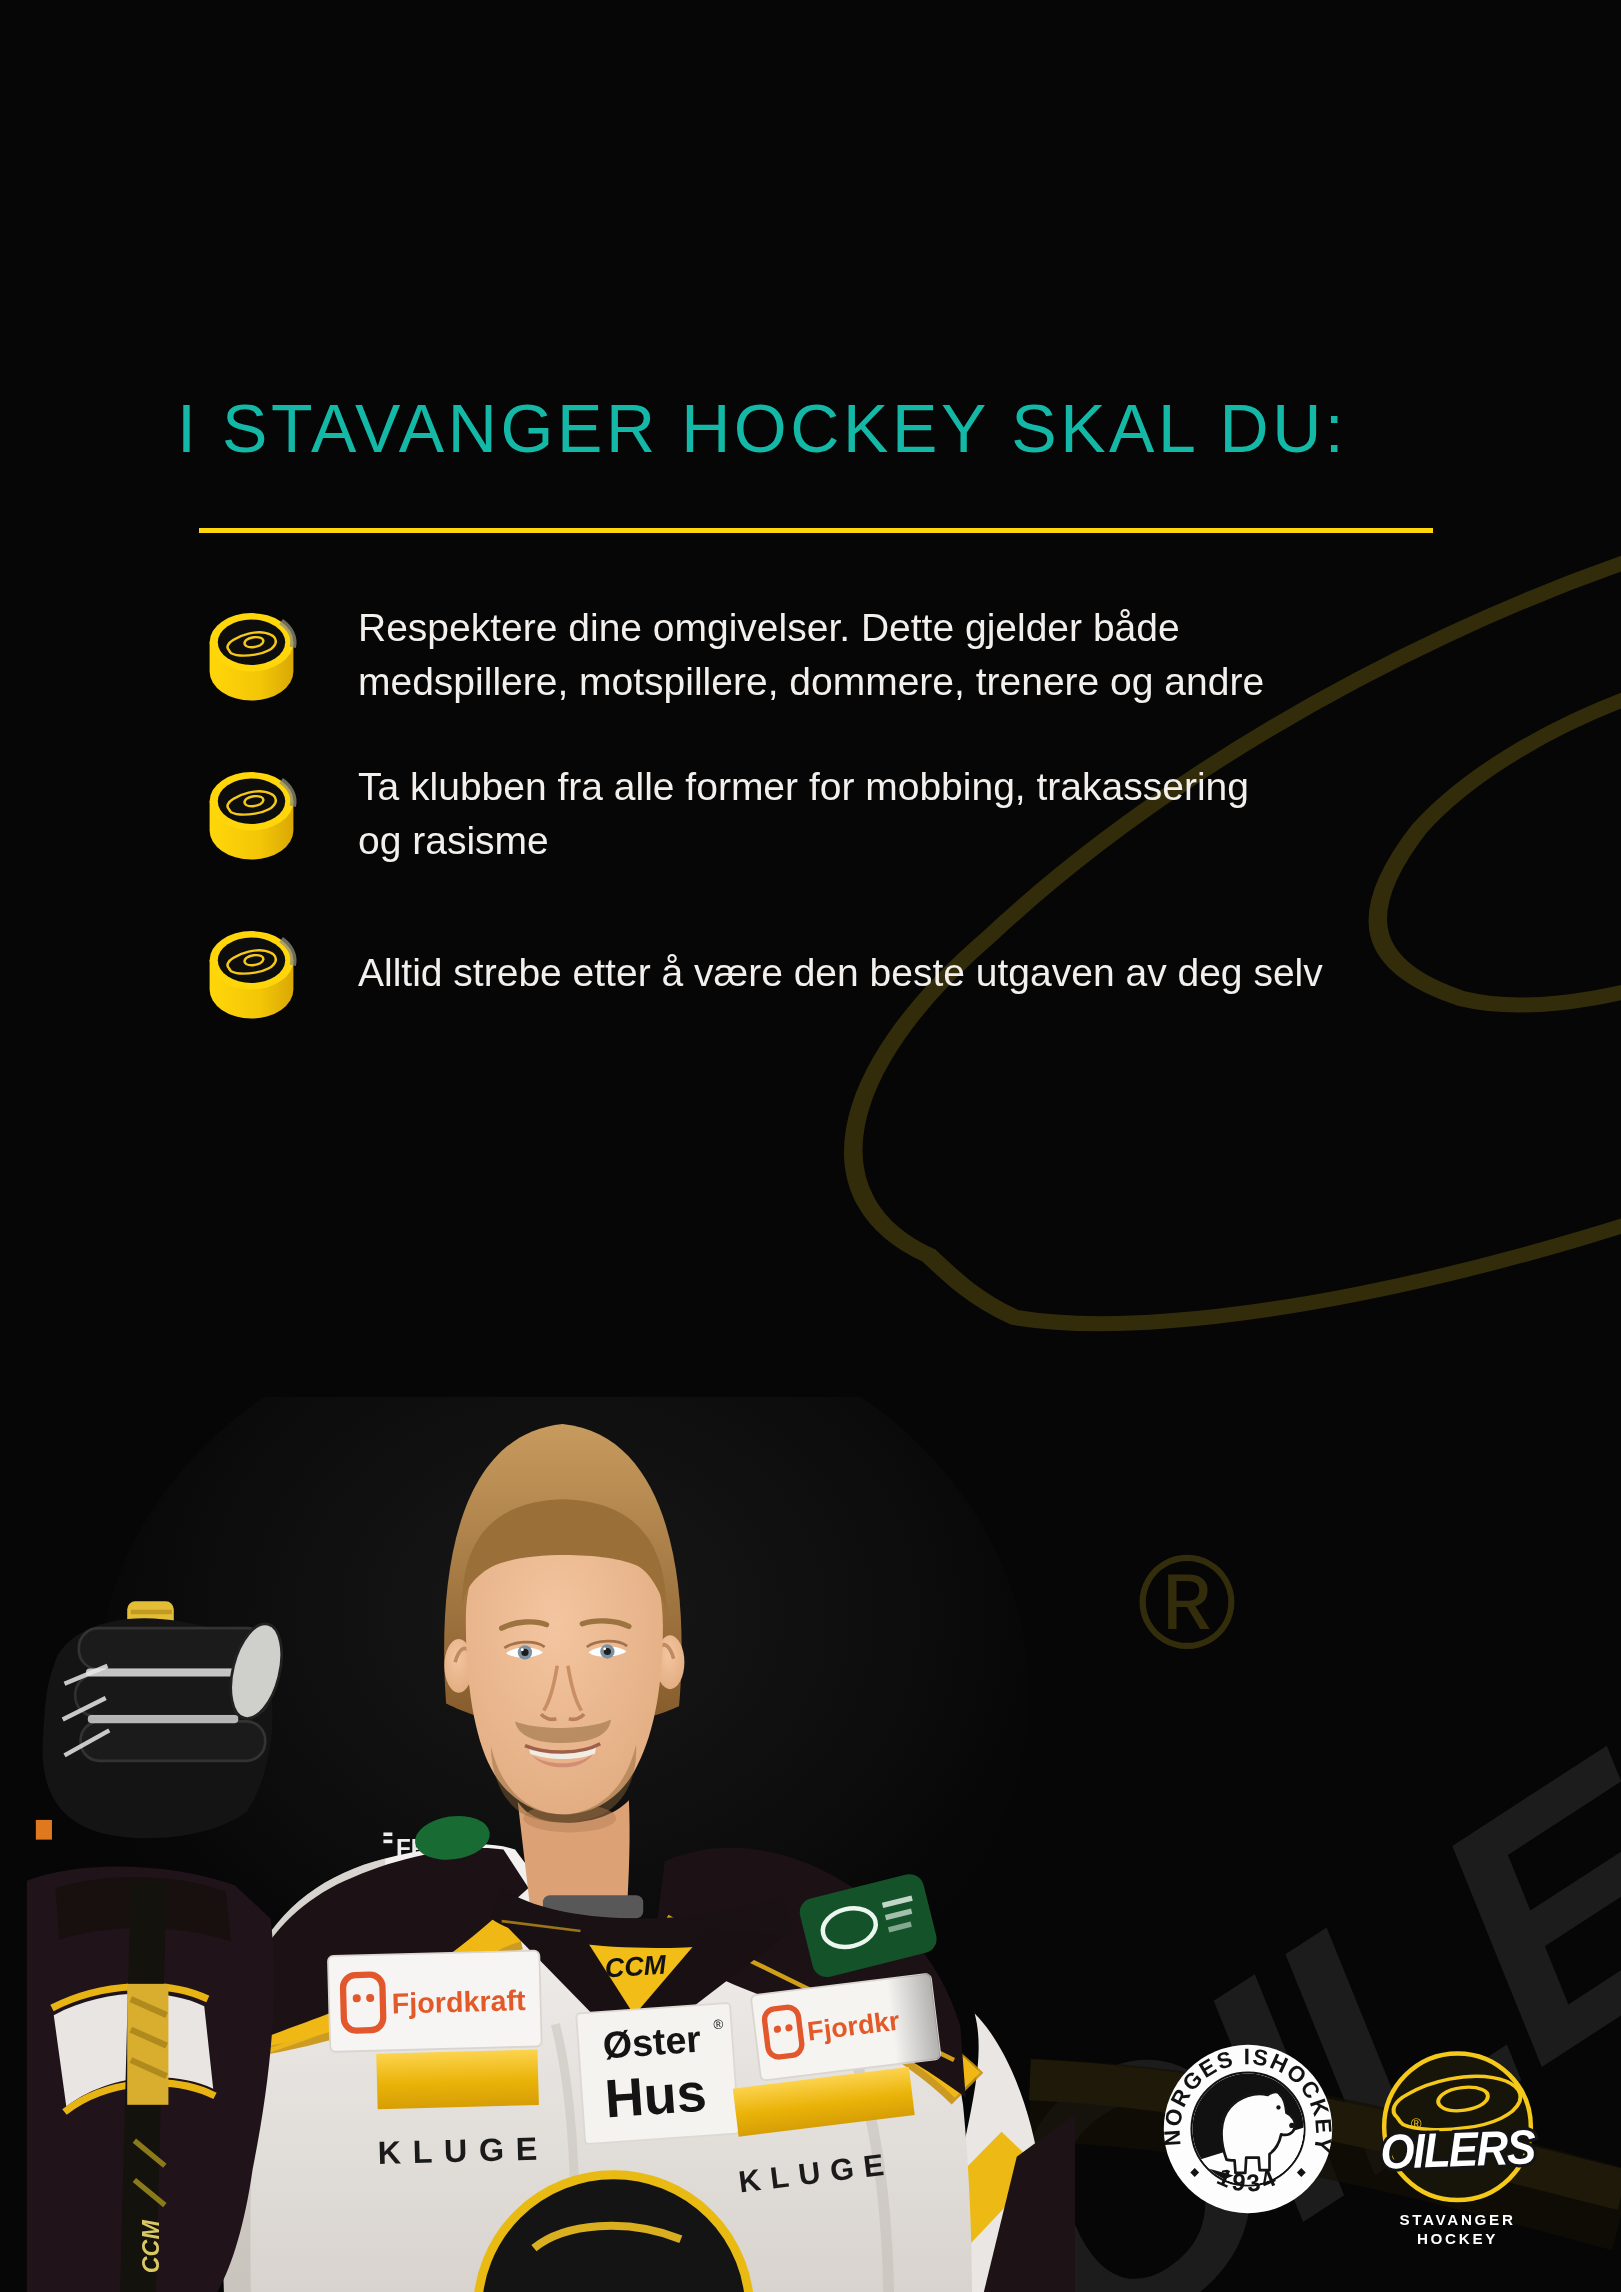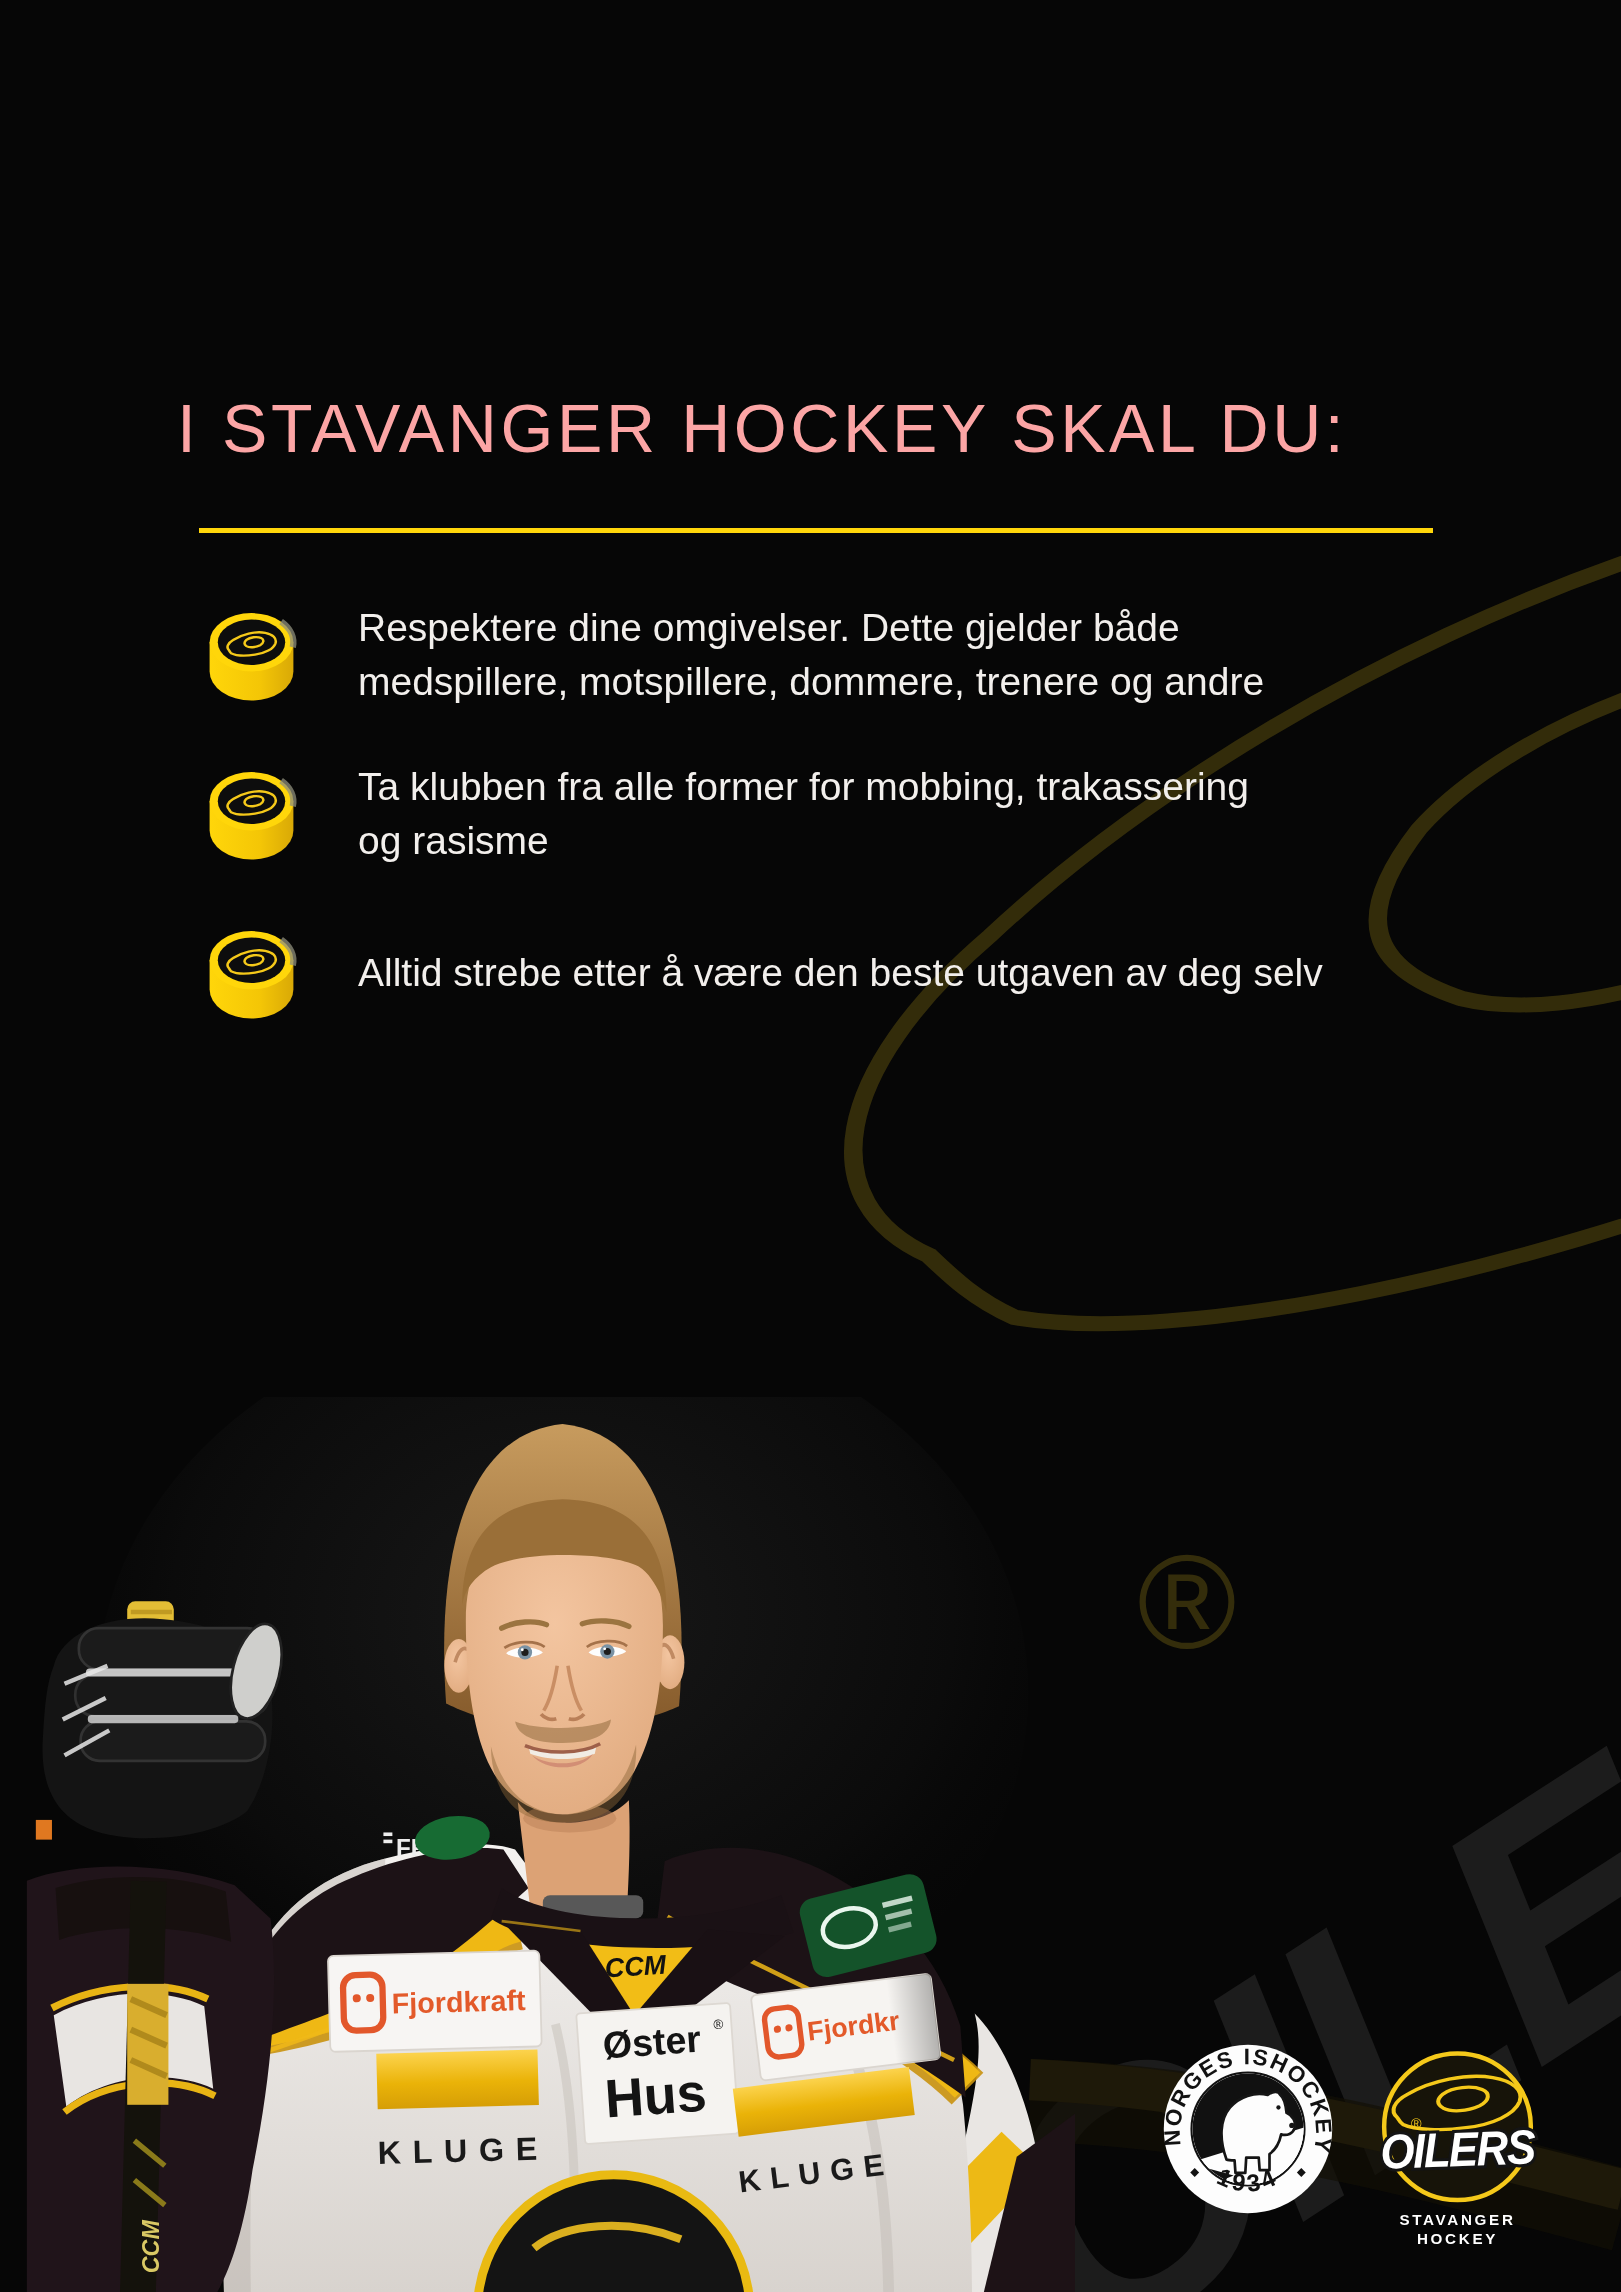--- a/index.html
+++ b/index.html
@@ -2,21 +2,21 @@
 <html lang="no" style="font-size:14.3px"><head>
 <meta charset="utf-8">
 <style>
   html,body{margin:0;padding:0;background:#000;}
   .poster{position:relative;width:1621px;height:2293px;background:#060606;overflow:hidden;
           font-family:"Liberation Sans","DejaVu Sans",sans-serif;}
   .bg-svg{position:absolute;left:0;top:0;}
   .title{position:absolute;left:199px;top:226px;font-size:179px;line-height:1;font-weight:900;
          color:#FFD60A;letter-spacing:5.4px;-webkit-text-stroke:3.6px #FFD60A;white-space:nowrap;}
   .subtitle{position:absolute;left:177px;top:394px;font-size:68px;line-height:1;font-weight:400;
-            color:#fca5a5;letter-spacing:3.6px;white-space:nowrap;}
+            color:#14b8a6;letter-spacing:3.6px;white-space:nowrap;}
   .divider{position:absolute;left:199px;top:528px;width:1234px;height:5.4px;background:#FFD60A;}
   .rules{position:absolute;left:204px;top:575px;width:1406px;}
   .row{display:flex;align-items:center;height:159px;}
   .puck{width:95px;height:102px;flex:0 0 auto;}
   .row-text{margin-left:59px;font-size:39px;line-height:1.38;font-weight:400;color:#F2EFEC;
             white-space:pre-line;}
   .player-svg{position:absolute;left:0;top:1397px;}
   .nihf-svg{position:absolute;left:1162px;top:2043px;}
   .oilers-svg{position:absolute;left:1377px;top:2046px;overflow:visible;}
 </style>

